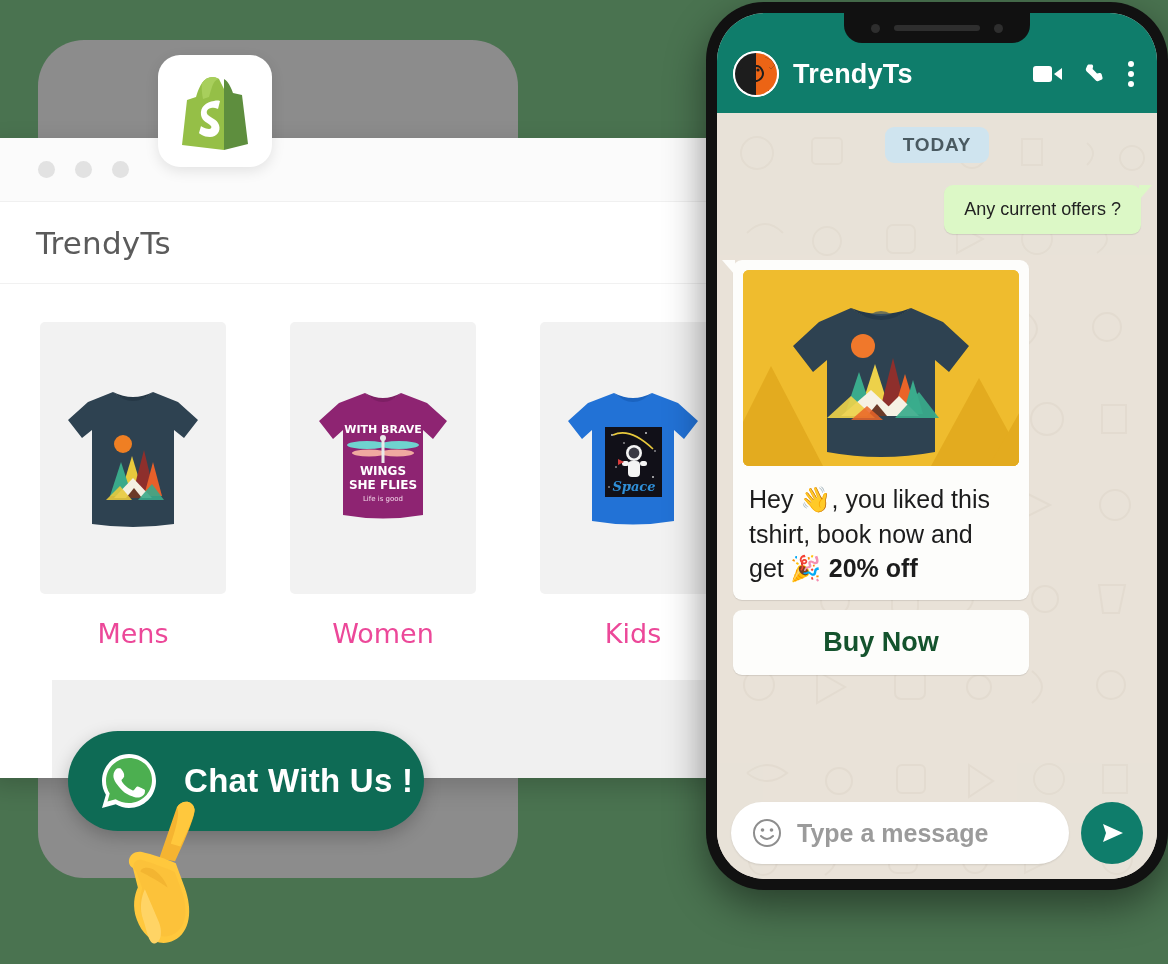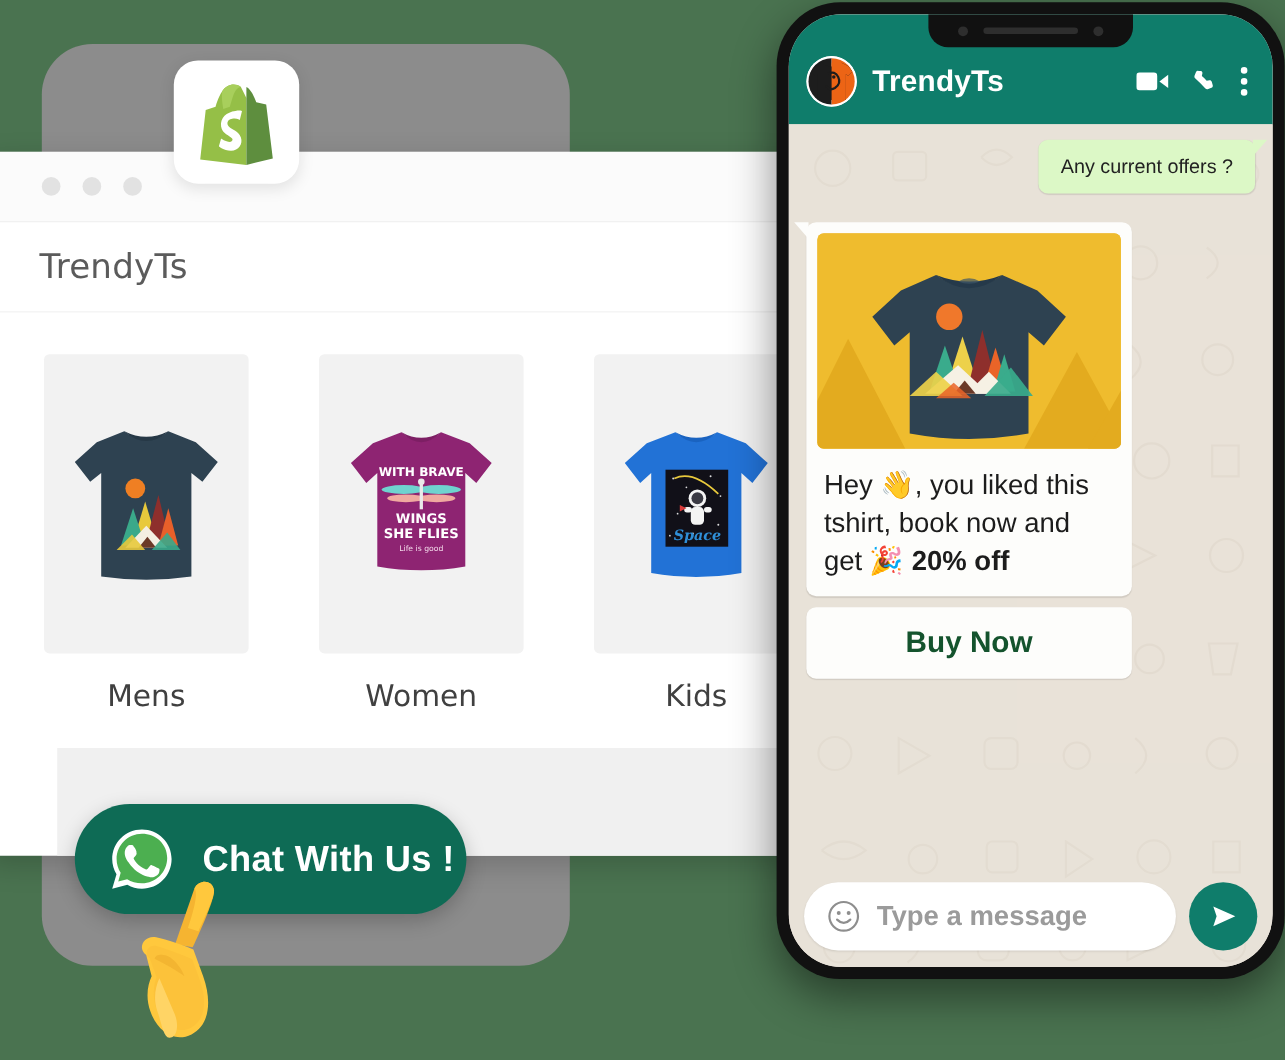--- a/index.html
+++ b/index.html
@@ -43,21 +43,21 @@
   }
   .products{
     display:flex; gap:64px; padding:38px 0 0 52px;
   }
   .product{ width:186px; }
   .product-img{
     width:186px;height:272px;background:#f2f2f2;border-radius:5px;
     display:flex;align-items:center;justify-content:center;
   }
   .product-label{
-    text-align:center;font-size:27px;color:#404040;margin-top:24px;
+    text-align:center;font-size:27px;color:#ec4899;margin-top:24px;
     font-family:"DejaVu Sans", sans-serif;
   }
   .browser-footer{
     position:absolute;left:64px;right:0;bottom:0;height:98px;background:#f0f0f0;
   }
 
   
   .shopify-tile{
     position:absolute; left:158px; top:55px; width:114px; height:112px;
     background:#fff; border-radius:22px;
@@ -419,20 +419,23 @@
               <path d="M108 734 q20 14 0 28"></path>
             <rect x="172" y="732" width="28" height="28" rx="8"></rect>
               <circle cx="258" cy="748" r="12"></circle>
             <path d="M308 732 l28 14 l-28 14 z"></path>
               <circle cx="400" cy="746" r="15"></circle>
           </g>
         </svg>
 
         <div class="wa-scroll">
 
+          <div class="today-row">
+            <span class="today-badge">TODAY</span>
+          </div>
 
           <div class="out-row">
             <div class="bubble-out">Any current offers ?</div>
           </div>
 
           <div class="card-wrap">
             <div class="card-msg">
               <div class="card-img">
                 <svg width="100%" height="100%" viewBox="0 0 300 196" preserveAspectRatio="xMidYMid slice">
                   <rect width="300" height="196" fill="#efbc2e"></rect>

